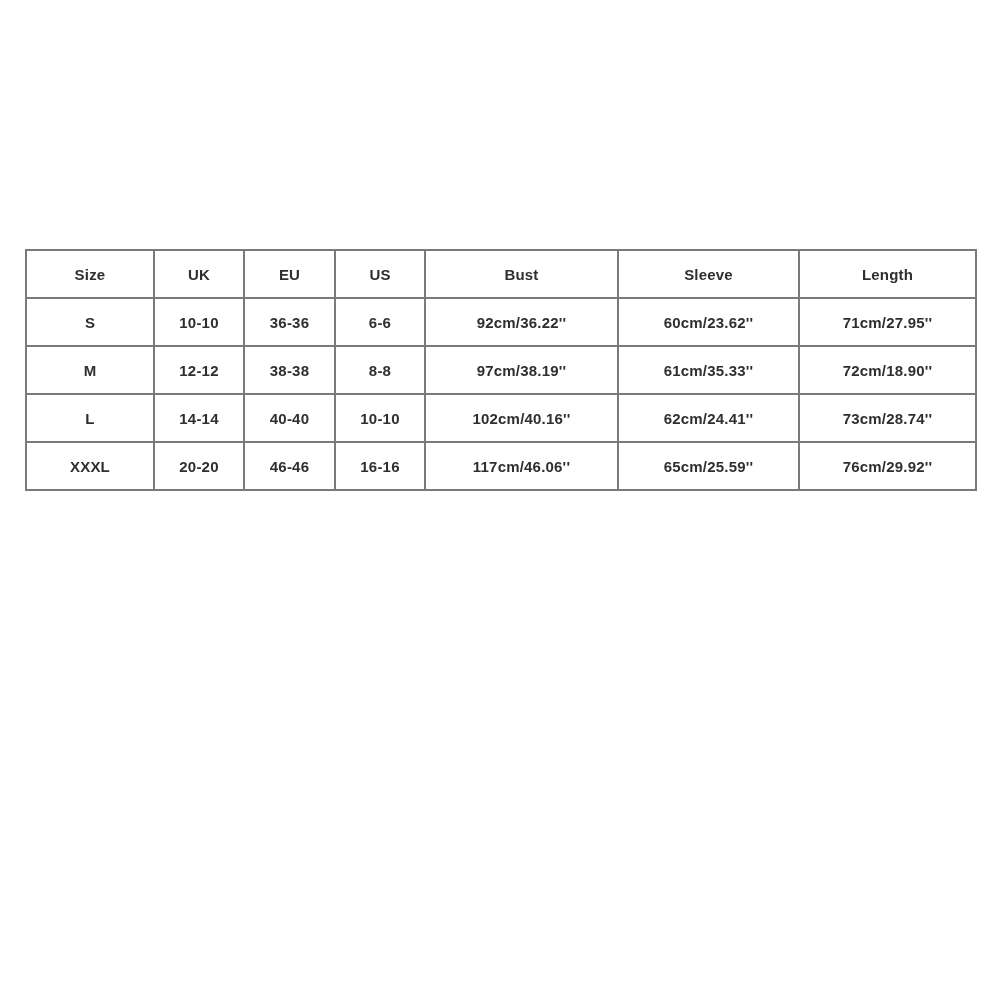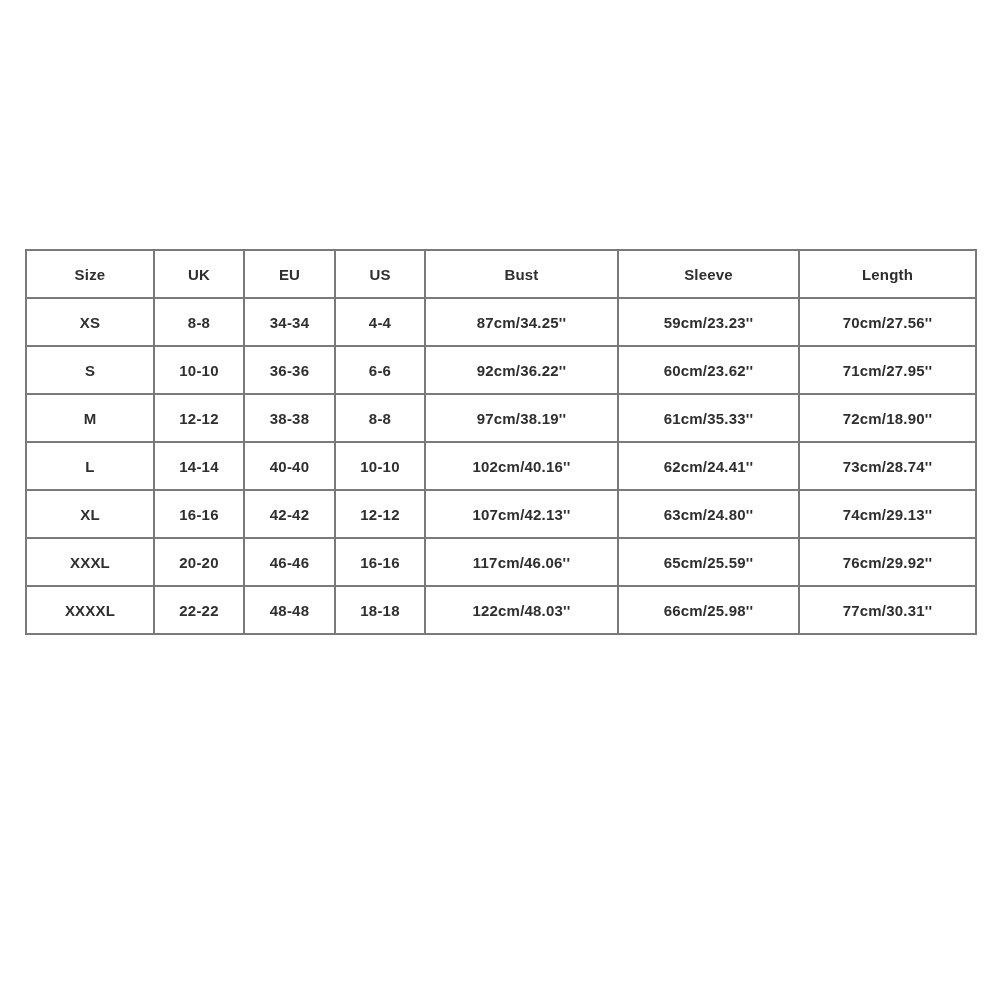--- a/index.html
+++ b/index.html
@@ -66,29 +66,20 @@
           <th>UK</th>
           <th>EU</th>
           <th>US</th>
           <th>Bust</th>
           <th>Sleeve</th>
           <th>Length</th>
         </tr>
     </thead>
     <tbody>
         <tr>
-          <td>XS</td>
-          <td>8-8</td>
-          <td>34-34</td>
-          <td>4-4</td>
-          <td>87cm/34.25''</td>
-          <td>59cm/23.23''</td>
-          <td>70cm/27.56''</td>
-        </tr>
-        <tr>
           <td>S</td>
           <td>10-10</td>
           <td>36-36</td>
           <td>6-6</td>
           <td>92cm/36.22''</td>
           <td>60cm/23.62''</td>
           <td>71cm/27.95''</td>
         </tr>
         <tr>
           <td>M</td>
@@ -102,41 +93,23 @@
         <tr>
           <td>L</td>
           <td>14-14</td>
           <td>40-40</td>
           <td>10-10</td>
           <td>102cm/40.16''</td>
           <td>62cm/24.41''</td>
           <td>73cm/28.74''</td>
         </tr>
         <tr>
-          <td>XL</td>
-          <td>16-16</td>
-          <td>42-42</td>
-          <td>12-12</td>
-          <td>107cm/42.13''</td>
-          <td>63cm/24.80''</td>
-          <td>74cm/29.13''</td>
-        </tr>
-        <tr>
           <td>XXXL</td>
           <td>20-20</td>
           <td>46-46</td>
           <td>16-16</td>
           <td>117cm/46.06''</td>
           <td>65cm/25.59''</td>
           <td>76cm/29.92''</td>
         </tr>
-        <tr>
-          <td>XXXXL</td>
-          <td>22-22</td>
-          <td>48-48</td>
-          <td>18-18</td>
-          <td>122cm/48.03''</td>
-          <td>66cm/25.98''</td>
-          <td>77cm/30.31''</td>
-        </tr>
       </tbody>
   </table>
 </div>
 
 </body></html>

